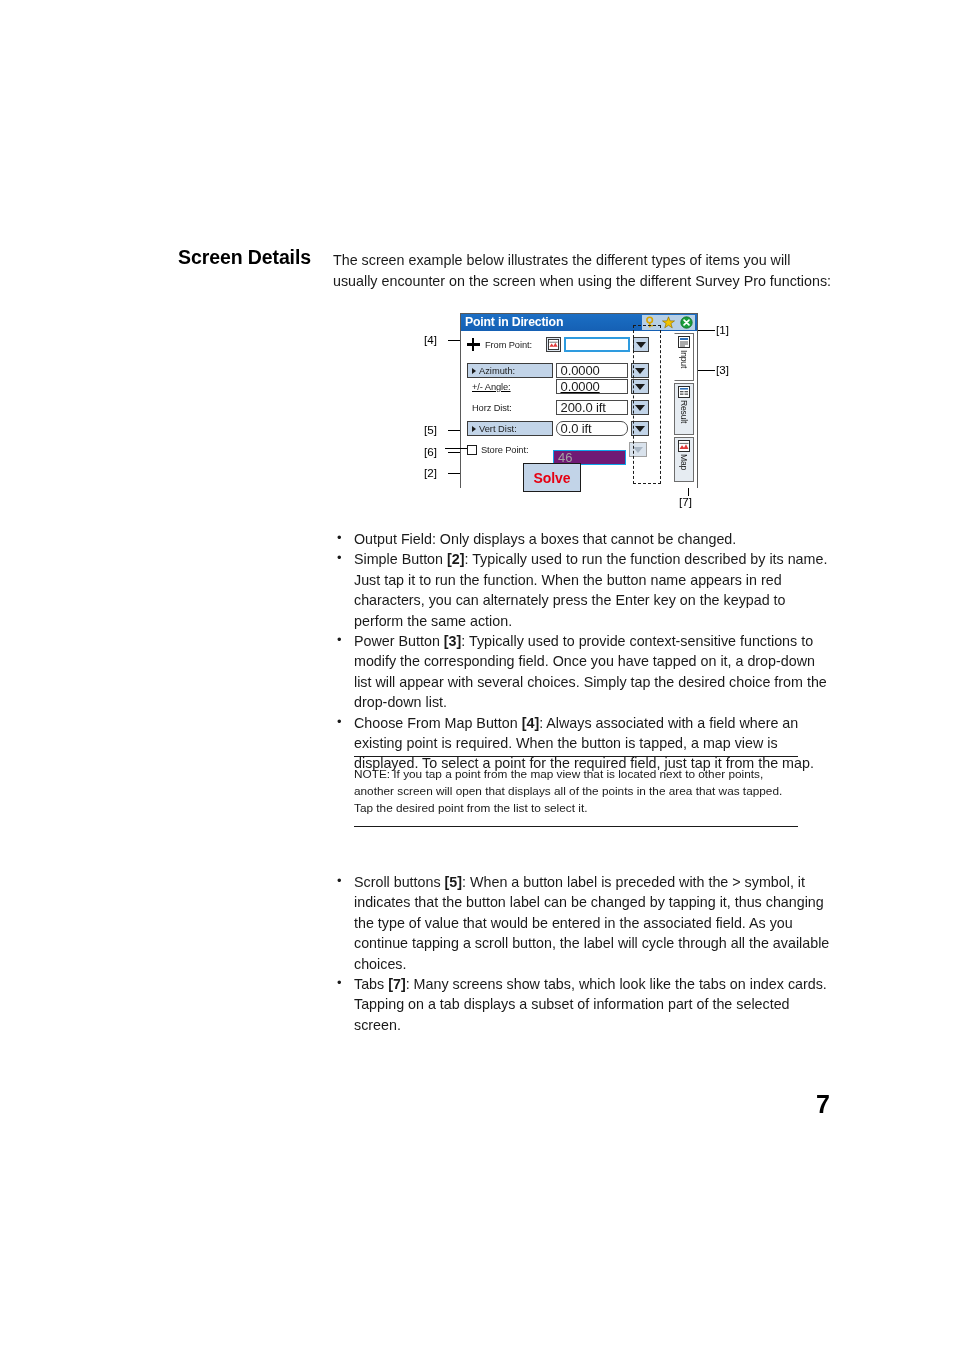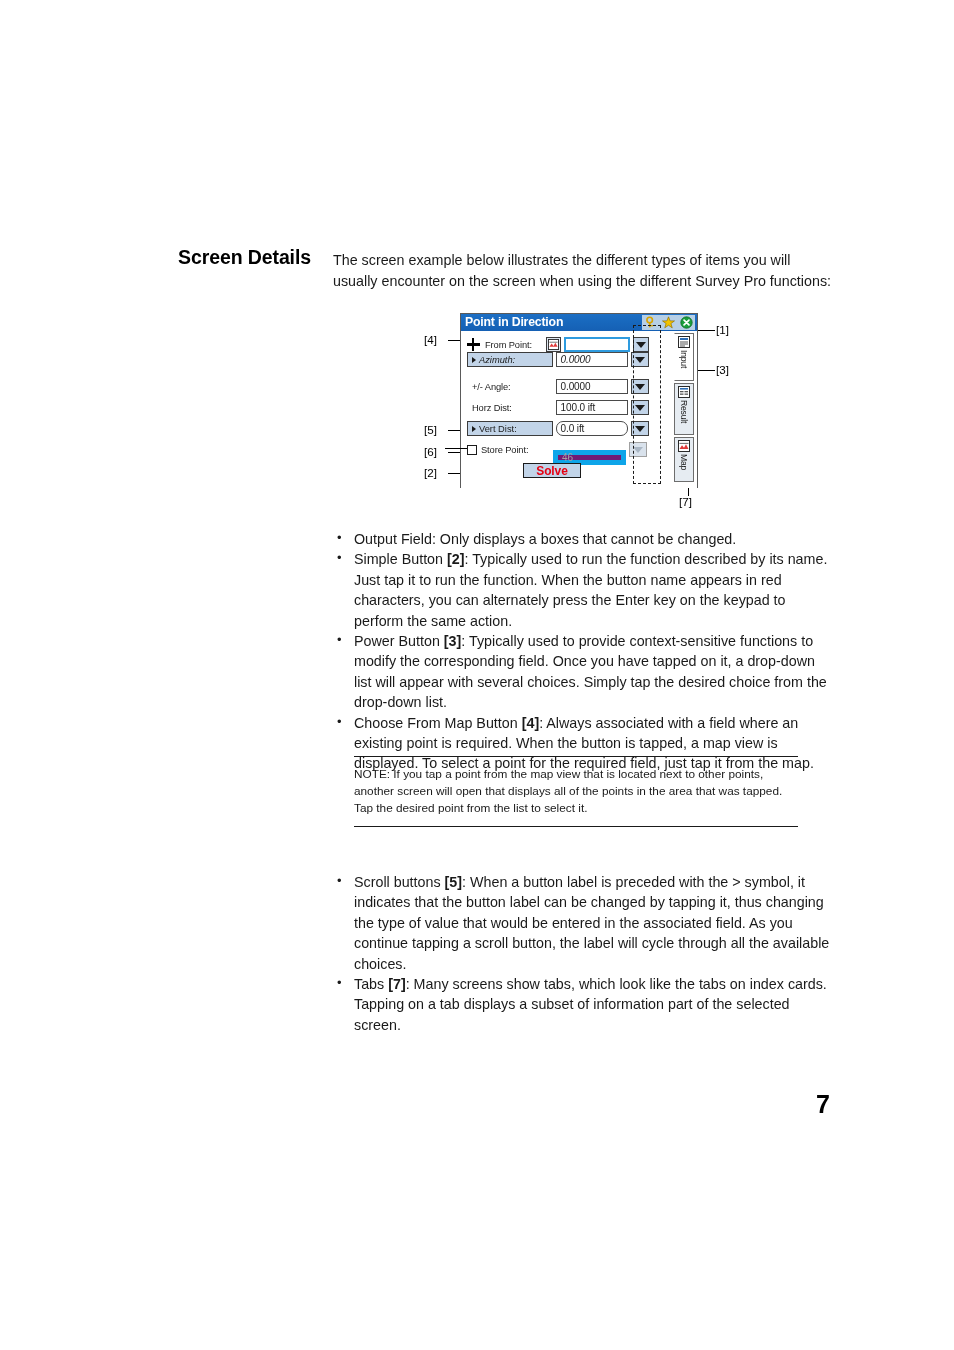--- a/index.html
+++ b/index.html
@@ -181,34 +181,34 @@
     margin-right: 3px;
     flex: 0 0 15px;
   }
 
   
   .field {
     height: 15px;
     box-sizing: border-box;
     background: #ffffff;
     border: 1px solid #4a4a4a;
-    font-size: 10px;
+    font-size: 13px;
     color: #1b1b1b;
     display: flex;
     align-items: center;
     padding-left: 4px;
     letter-spacing: -0.1px;
   }
   .field.focused {
     border: 2px solid #2e9bdf;
     background: #ffffff;
   }
   .field.readonly {
     background: #701a75;
-    border: 5px solid #0ea5e9;
+    border: 1px solid #0ea5e9;
     color: #a3a3a3;
     margin-top: 16px;
   }
   .f-wide  { width: 72px; }
   .f-norm  { width: 73px; }
 
   
   .powerbtn {
     width: 18px; height: 15px;
     box-sizing: border-box;
@@ -235,26 +235,26 @@
     margin-right: 4px;
     flex: 0 0 10px;
   }
 
   
   .solve-btn {
     position: absolute;
     left: 62px;
     top: 132px;
     width: 58px;
-    height: 15px;
+    height: 29px;
     background: #c2d4e8;
     border: 1.6px solid #1b1b1b;
     box-sizing: border-box;
     color: #e60012;
-    font-size: 12px;
+    font-size: 14px;
     font-weight: bold;
     display: flex;
     align-items: center;
     justify-content: center;
     letter-spacing: -0.1px;
   }
 
   
   .tabstrip {
     position: absolute;
@@ -435,42 +435,42 @@
                 <path d="M1.5 8.5 L4 5 L6 7.5 L8 4 L10.5 8.5 Z" fill="#e03a3a"></path>
                 <path d="M1.5 3.5 L10.5 3.5" stroke="#2a2a2a" stroke-width="0.7"></path>
               </svg>
             </div>
             <div class="field f-wide focused"></div>
             <div class="powerbtn">
                 <span class="dn"></span>
               </div>
           </div>
 
-          <div class="row" style="top:20px;font-style:italic;">
+          <div class="row" style="top:31px;">
             <div class="scroll-btn">
               <span class="caret"></span>
               <span>Azimuth:</span>
             </div>
             <div class="field f-norm" style="margin-left:3px;">0.0000</div>
             <div class="powerbtn">
                 <span class="dn"></span>
               </div>
           </div>
 
-          <div class="row" style="top:47px;">
+          <div class="row" style="top:47px;text-decoration:underline;">
             <div class="row-label plain-label">+/- Angle:</div>
             <div class="field f-norm" style="margin-left:3px;">0.0000</div>
             <div class="powerbtn">
                 <span class="dn"></span>
               </div>
           </div>
 
           <div class="row" style="top:68px;">
             <div class="row-label plain-label">Horz Dist:</div>
-            <div class="field f-norm" style="margin-left:3px;">100.0 ift</div>
+            <div class="field f-norm" style="margin-left:3px;">200.0 ift</div>
             <div class="powerbtn">
                 <span class="dn"></span>
               </div>
           </div>
 
           <div class="row" style="top:89px;">
             <div class="scroll-btn">
               <span class="caret"></span>
               <span>Vert Dist:</span>
             </div>

